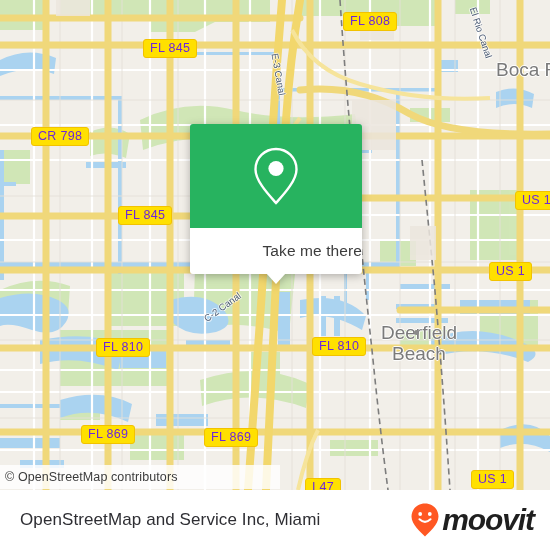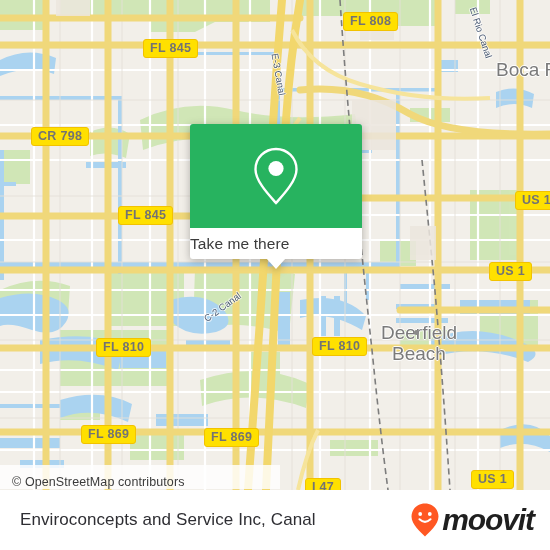--- a/index.html
+++ b/index.html
@@ -31,42 +31,42 @@
   .map svg { display:block; }
 
   
   .attribution {
     position: absolute;
     left: 0;
     top: 465px;
     height: 24px;
     width: 280px;
     display: flex;
-    align-items: flex-end;
+    align-items: center;
     background: rgba(255,255,255,0.82);
-    padding-left: 12px;
+    padding-left: 5px;
     box-sizing: border-box;
     z-index: 40;
   }
   .attribution span {
     font-size: 12.5px;
     color: #3b3b3b;
     letter-spacing: .1px;
   }
 
   
   .shield {
     position: absolute;
     z-index: 30;
     background: #ffe000;
     border: 1.6px solid #f2c200;
     border-radius: 3px;
-    color: #737373;
+    color: #6d28d9;
     font-size: 12.5px;
-    font-weight: bold;
+    font-weight: normal;
     letter-spacing: .3px;
     padding: 1px 6px 2px 6px;
     white-space: nowrap;
     line-height: 14px;
     box-sizing: border-box;
   }
 
   
   .place {
     position: absolute;
@@ -112,25 +112,25 @@
   }
   .popup-top {
     height: 104px;
     background: #27b35f;
     border-radius: 3px 3px 0 0;
     display: flex;
     align-items: center;
     justify-content: center;
   }
   .popup-bottom {
-    height: 31px;
+    height: 46px;
     background: #ffffff;
     display: flex;
     align-items: center;
-    justify-content: flex-start;
+    justify-content: flex-end;
     border-radius: 0 0 3px 3px;
     position: relative;
   }
   .popup-bottom span {
     font-size: 15.5px;
     color: #3c3c3c;
     letter-spacing: .1px;
   }
   .popup-tail {
     position: absolute;
@@ -376,21 +376,21 @@
         <circle cx="26" cy="23.5" r="7.6" fill="#ffffff"></circle>
       </svg>
     </div>
     <div class="popup-bottom">
       <span>Take me there</span>
       <div class="popup-tail"></div>
     </div>
   </div>
 
   <div class="footer">
-    <div class="footer-title">Enviroconcepts and Service Inc, Canal</div>
+    <div class="footer-title">OpenStreetMap and Service Inc, Miami</div>
     <div class="brand">
       <svg width="30" height="36" viewBox="0 0 30 36">
         <path d="M15 1.5 C7.3 1.5 1.5 7.4 1.5 14.6 C1.5 22.6 11 30.4 15 34.5 C19 30.4 28.5 22.6 28.5 14.6 C28.5 7.4 22.7 1.5 15 1.5 Z" fill="#ff5722"></path>
         <circle cx="10.2" cy="12" r="1.9" fill="#ffffff"></circle>
         <circle cx="19.8" cy="12" r="1.9" fill="#ffffff"></circle>
         <path d="M9.5 17.3 q5.5 5 11 0" fill="none" stroke="#ffffff" stroke-width="2.1" stroke-linecap="round"></path>
       </svg>
       <span class="brand-text">moovit</span>
     </div>
   </div>

